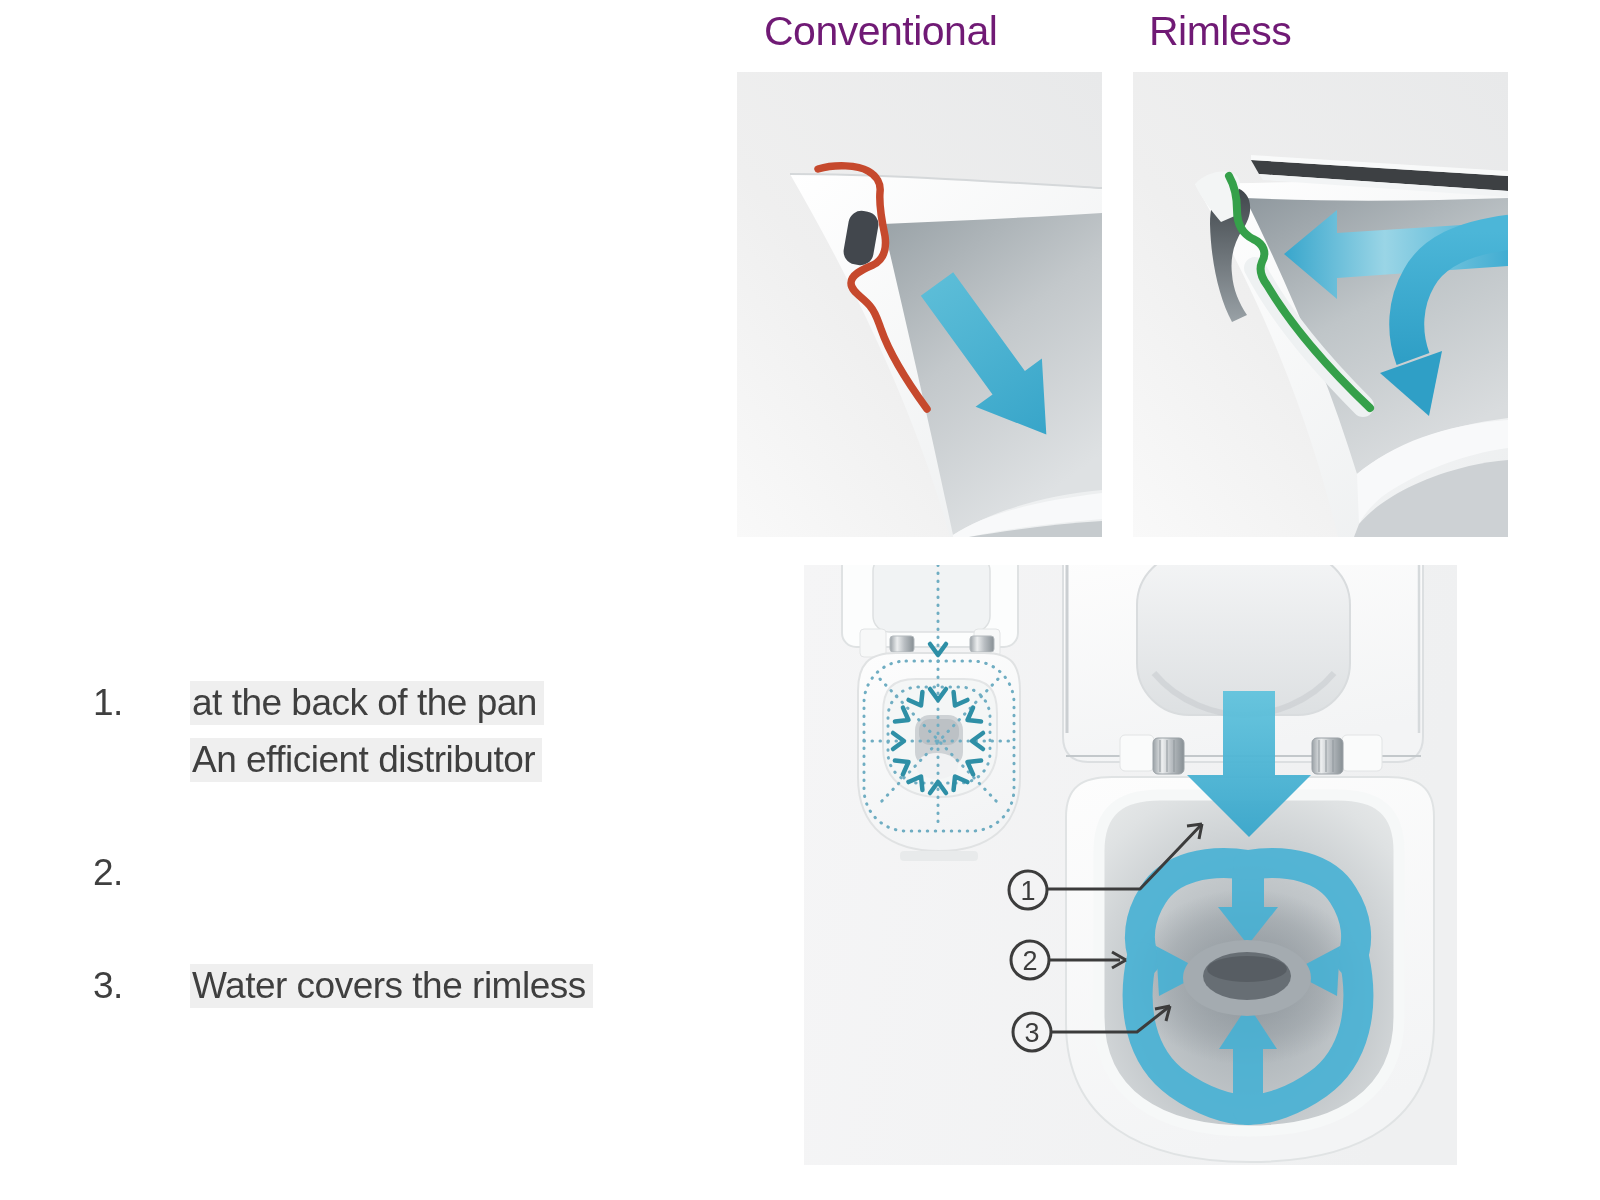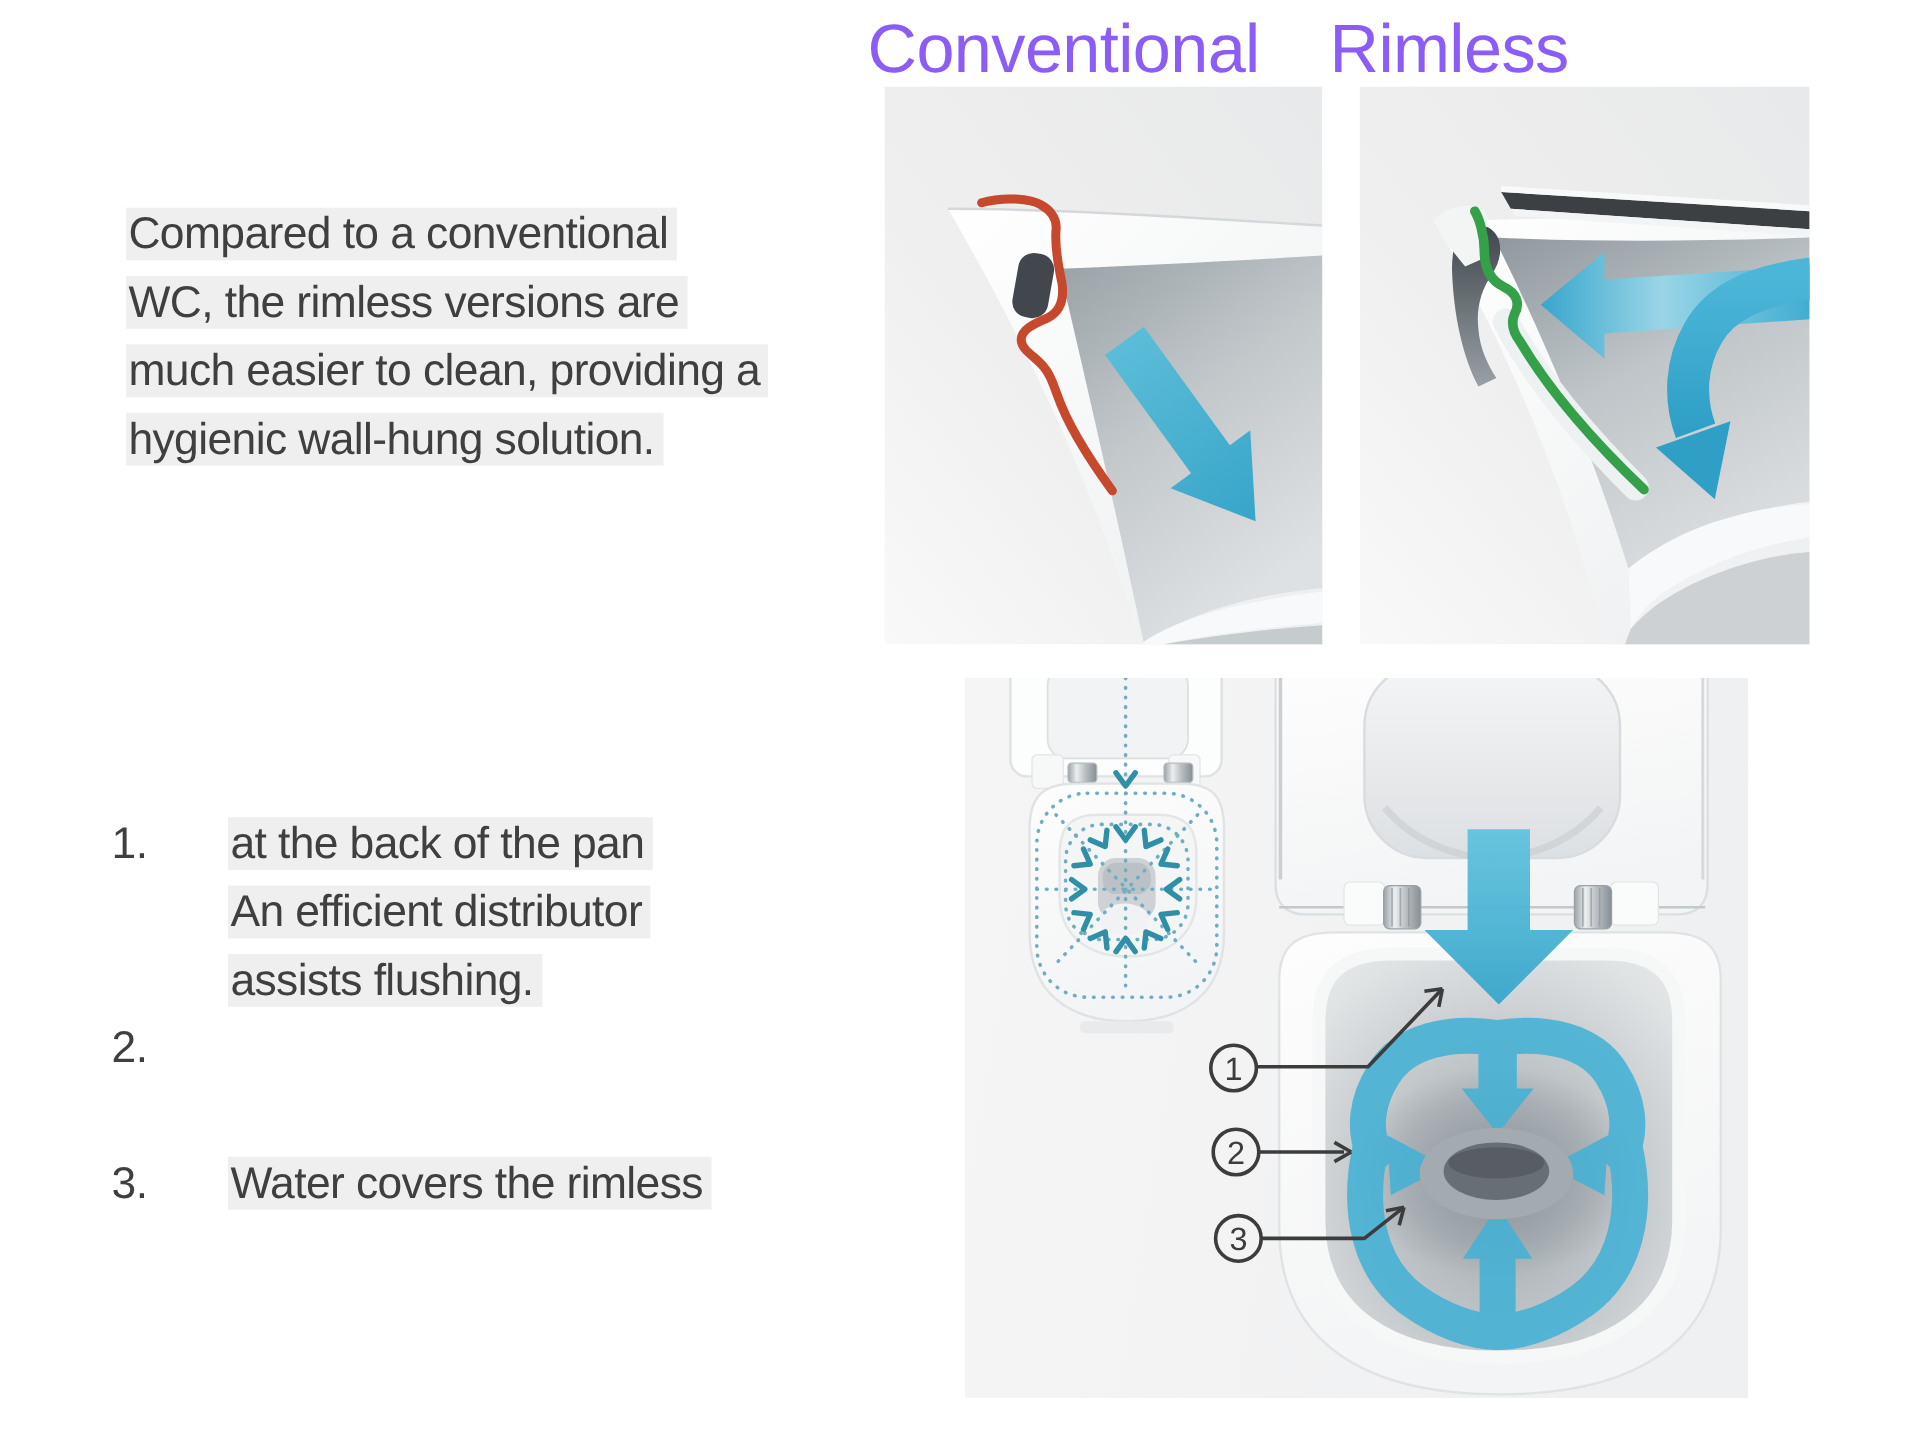--- a/index.html
+++ b/index.html
@@ -1,18 +1,18 @@
 <!DOCTYPE html>
 <html><head>
 <meta charset="utf-8">
 <style>
   html,body{margin:0;padding:0;background:#ffffff;}
   .page{position:relative;width:1600px;height:1200px;background:#ffffff;overflow:hidden;
         font-family:"Liberation Sans", sans-serif;color:#3f3f3f;}
-  .cmp-label{position:absolute;top:6px;font-size:57px;line-height:1.25;color:#8b5cf6;letter-spacing:-0.5px;}
+  .cmp-label{position:absolute;top:6px;font-size:41px;line-height:1.25;color:#701a75;letter-spacing:-0.5px;margin-left:41px;}
   .cmp-label.conv{left:723px;}
   .cmp-label.rim{left:1108px;}
   .intro{position:absolute;left:105px;top:166px;font-size:37px;line-height:57px;letter-spacing:-0.5px;}
   .intro .line{display:block;height:57px;}
   .hl{background:#efefef;padding:1px 7px 2px 2px;}
   .step{position:absolute;left:0;width:780px;font-size:37px;line-height:57px;letter-spacing:-0.5px;}
   .step-num{position:absolute;left:93px;top:0;}
   .step-lines{position:absolute;left:190px;top:0;width:590px;}
   .panel{position:absolute;display:block;}
   .panel.conv{left:737px;top:72px;width:365px;height:465px;}
@@ -21,33 +21,26 @@
   svg text{font-family:"Liberation Sans", sans-serif;}
 </style>
 </head>
 <body>
 
 <div class="page">
 
   <div class="cmp-label conv">Conventional</div>
   <div class="cmp-label rim">Rimless</div>
 
-  <div class="intro">
-    <span class="line"><span class="hl">Compared to a conventional</span></span>
-    <span class="line"><span class="hl">WC, the rimless versions are</span></span>
-    <span class="line"><span class="hl">much easier to clean, providing a</span></span>
-    <span class="line"><span class="hl">hygienic wall-hung solution.</span></span>
-  </div>
 
   <div class="step" style="top:674px;">
     <span class="step-num">1.</span>
     <div class="step-lines">
       <div><span class="hl">at the back of the pan</span></div>
       <div><span class="hl">An efficient distributor</span></div>
-      <div><span class="hl">assists flushing.</span></div>
     </div>
   </div>
   <div class="step" style="top:844px;">
     <span class="step-num">2.</span>
     <div class="step-lines">
     </div>
   </div>
   <div class="step" style="top:957px;">
     <span class="step-num">3.</span>
     <div class="step-lines">

